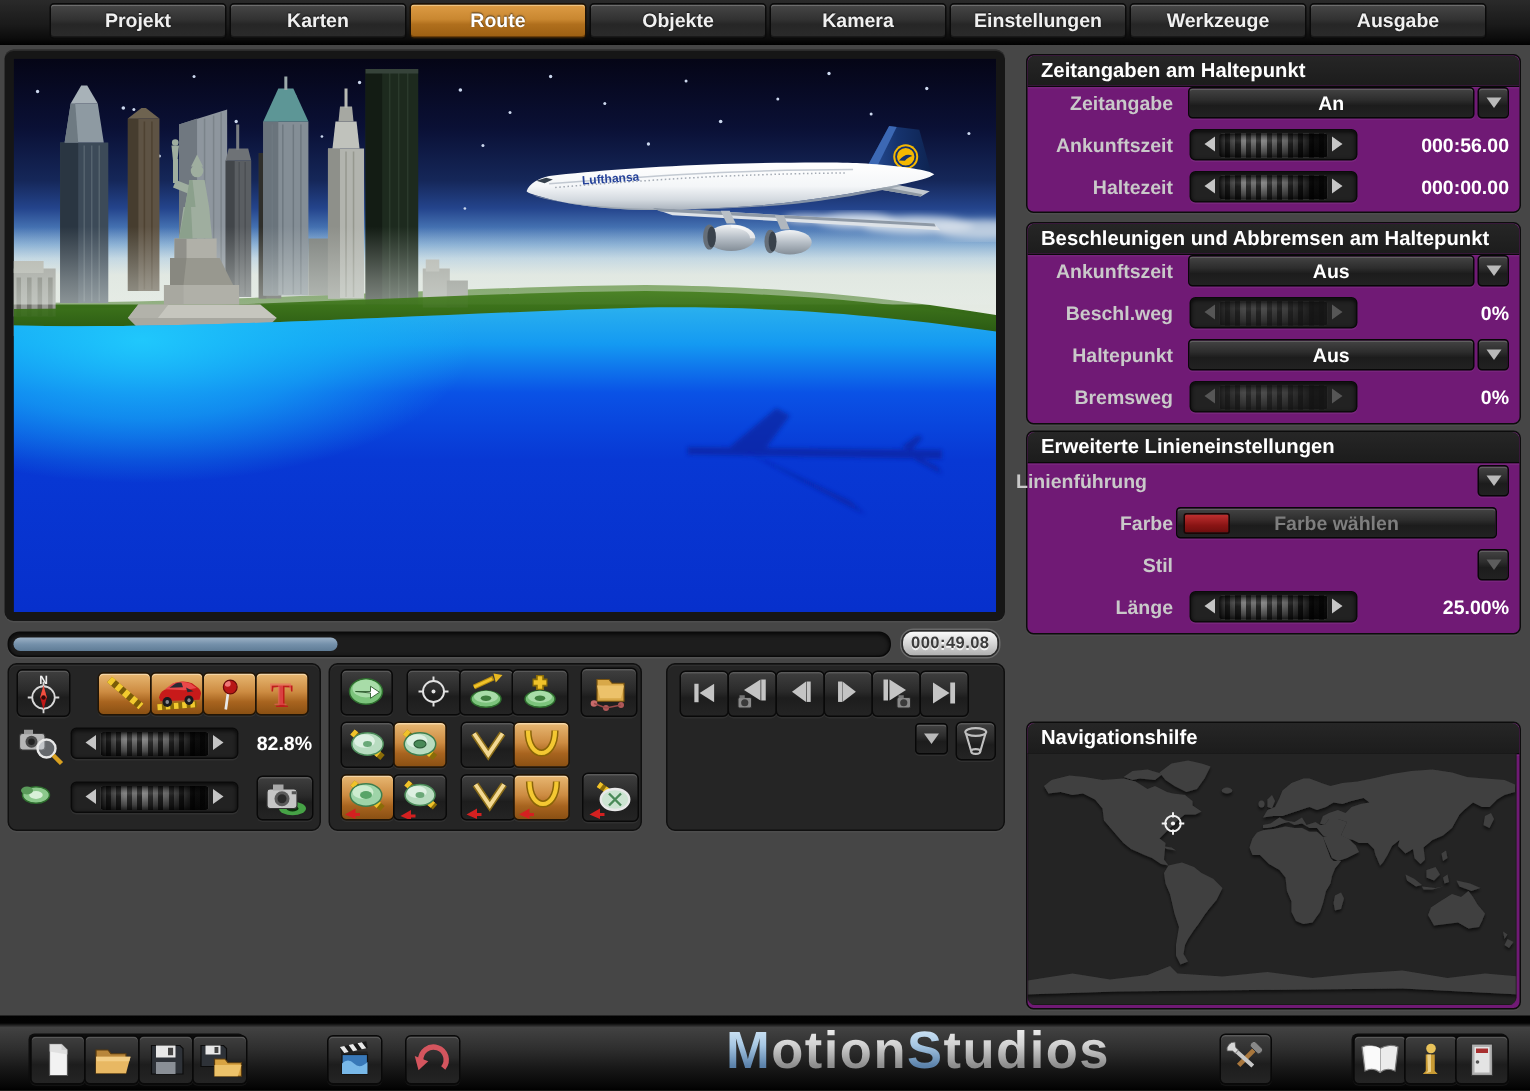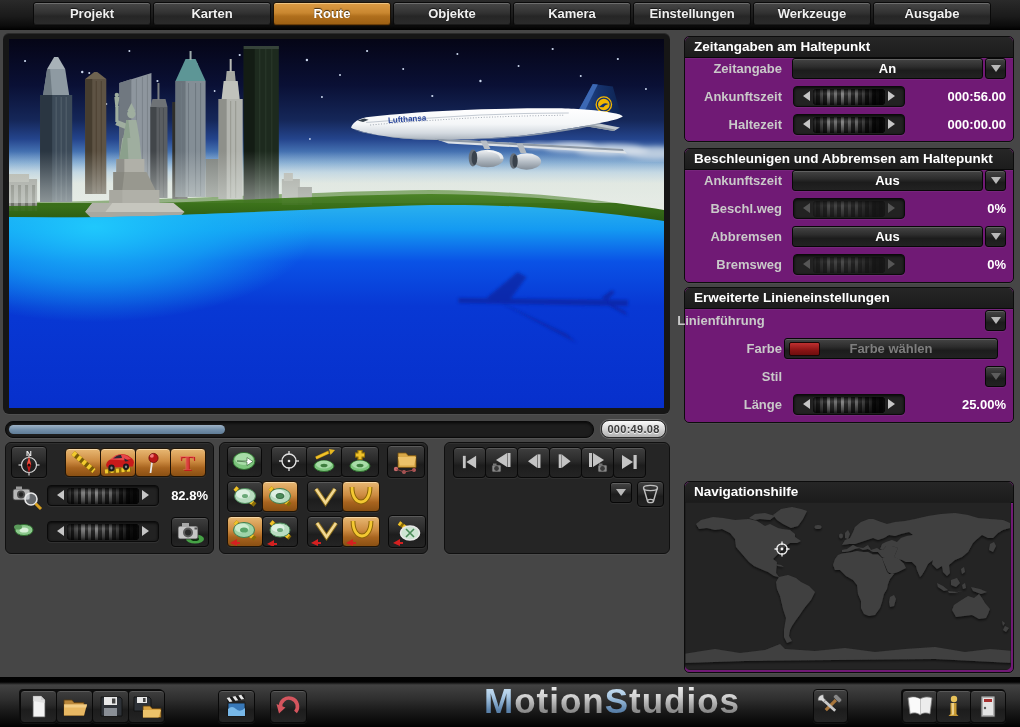--- a/index.html
+++ b/index.html
@@ -641,21 +641,21 @@
   <div class="lbl" style="top:173px;">Ankunftszeit</div>
   <div class="dd" style="left:792px;top:170px;width:189px;">Aus</div>
   <div class="dab" style="left:985px;top:170px;"></div>
   <div class="lbl" style="top:201px;">Beschl.weg</div>
   <div class="sl dis" style="left:793px;top:198px;">
       <div class="la"></div>
       <div class="drum"></div>
       <div class="ra"></div>
     </div>
   <div class="val" style="left:896px;top:201px;">0%</div>
-  <div class="lbl" style="top:229px;">Abbremsen</div>
+  <div class="lbl" style="top:229px;">Haltepunkt</div>
   <div class="dd" style="left:792px;top:226px;width:189px;">Aus</div>
   <div class="dab" style="left:985px;top:226px;"></div>
   <div class="lbl" style="top:257px;">Bremsweg</div>
   <div class="sl dis" style="left:793px;top:254px;">
       <div class="la"></div>
       <div class="drum"></div>
       <div class="ra"></div>
     </div>
   <div class="val" style="left:896px;top:257px;">0%</div>
 

